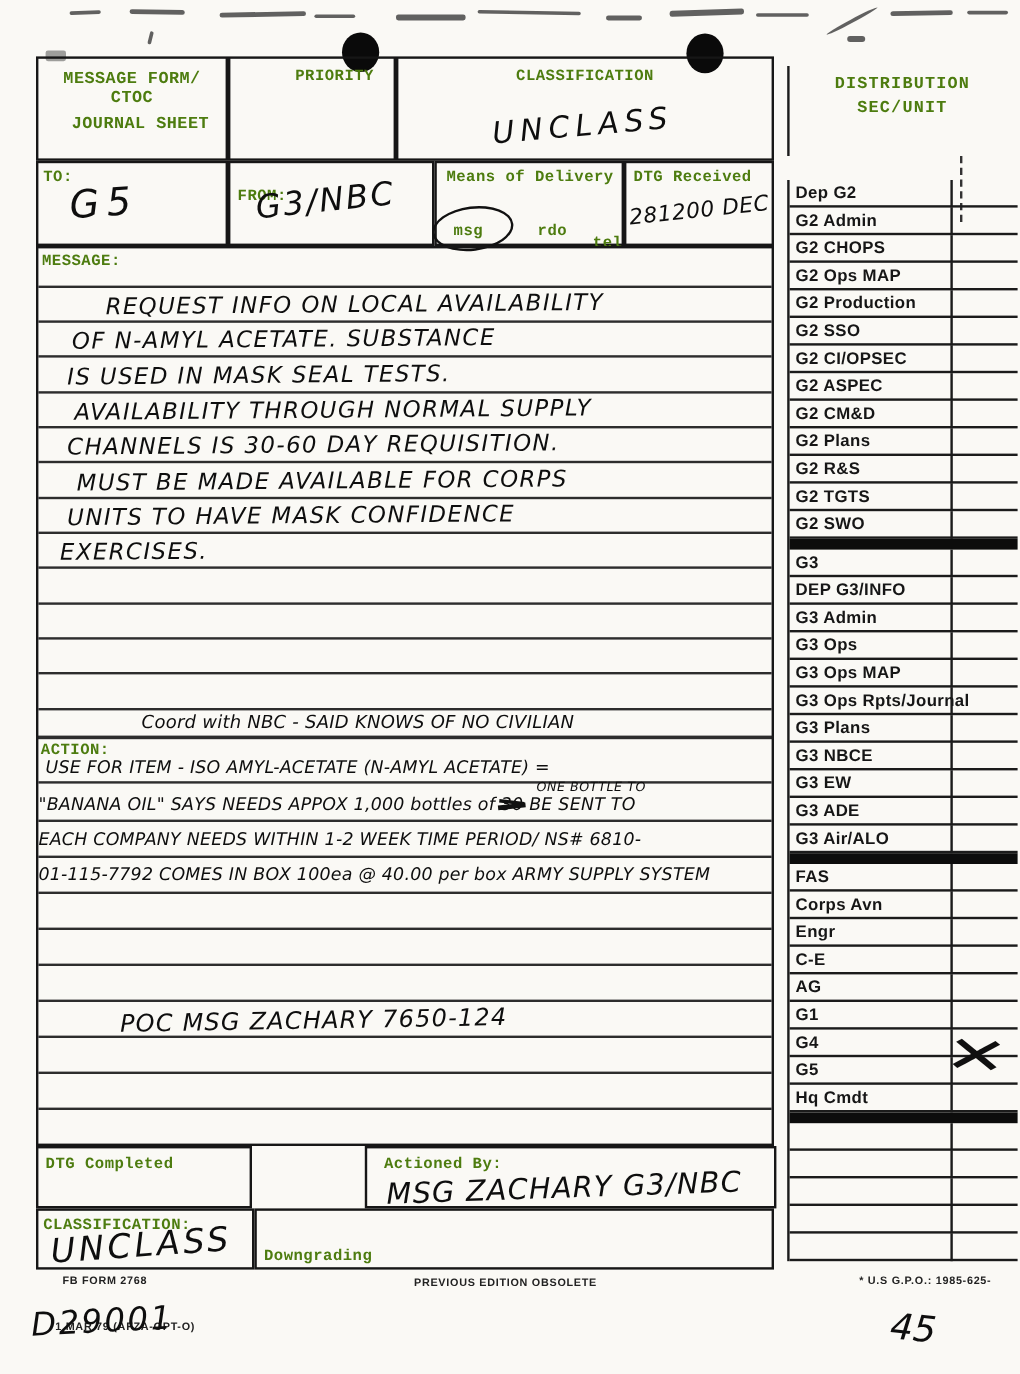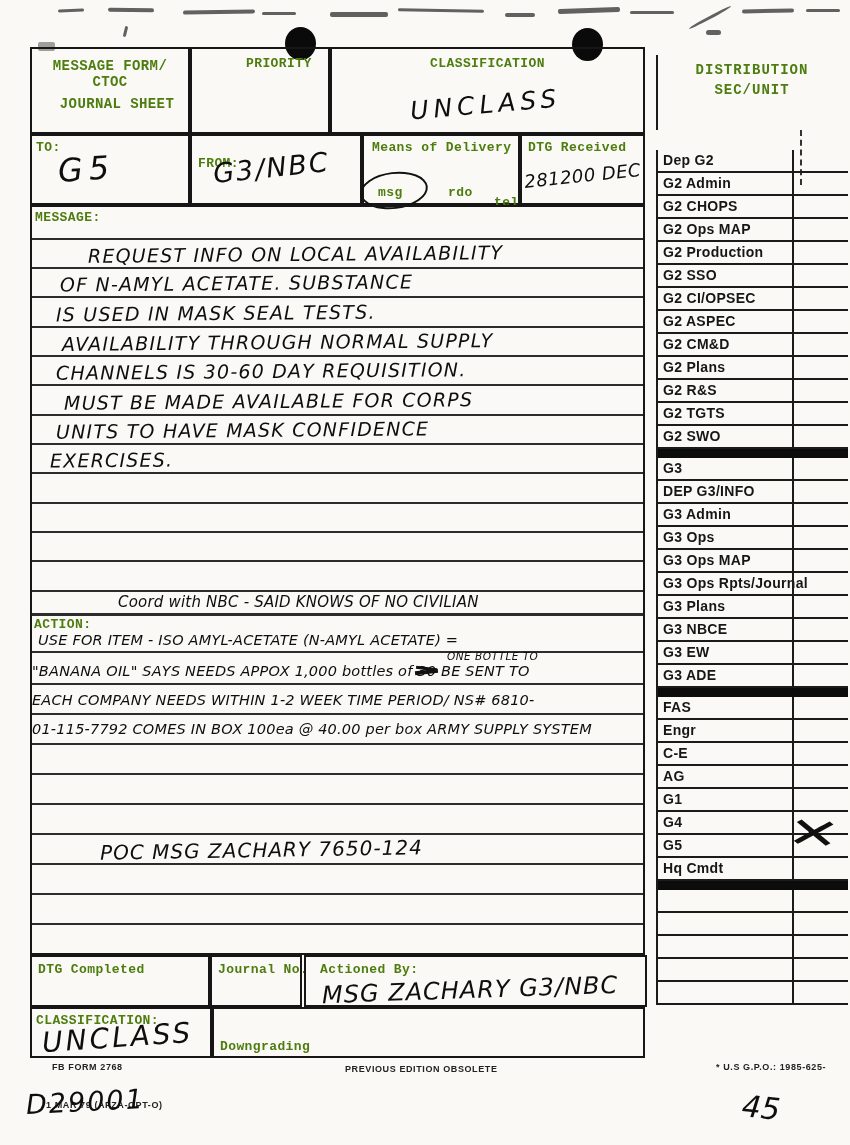--- a/index.html
+++ b/index.html
@@ -140,23 +140,20 @@
     <span class="struck">30</span>
     <span>BE SENT TO</span>
   </div>
   <div class="hw hw-act" style="left:32px;top:692px;">EACH COMPANY NEEDS WITHIN 1-2 WEEK TIME PERIOD/ NS# 6810-</div>
   <div class="hw hw-act" style="left:32px;top:721px;">01-115-7792  COMES IN BOX 100ea @ 40.00 per box  ARMY SUPPLY SYSTEM</div>
   <div class="hw" style="left:100px;top:838px;font-size:20px;letter-spacing:1px;transform:rotate(-1deg);">POC  MSG ZACHARY   7650-124</div>
 
   <div class="box" style="left:30px;top:955px;width:180px;height:52px;">
     <div class="lbl lbl-sm" style="position:absolute;left:6px;top:5px;">DTG Completed</div>
   </div>
-  <div class="box" style="left:210px;top:955px;width:92px;height:52px;">
-    <div class="lbl lbl-sm" style="position:absolute;left:6px;top:5px;white-space:nowrap;">Journal No.</div>
-  </div>
   <div class="box" style="left:304px;top:955px;width:343px;height:52px;">
     <div class="lbl lbl-sm" style="position:absolute;left:14px;top:5px;">Actioned By:</div>
   </div>
   <div class="hw" style="left:322px;top:976px;font-size:24px;letter-spacing:1px;transform:rotate(-2deg);">MSG ZACHARY G3/NBC</div>
 
   <div class="box" style="left:30px;top:1007px;width:182px;height:51px;">
     <div class="lbl lbl-sm" style="position:absolute;left:4px;top:4px;">CLASSIFICATION:</div>
   </div>
   <div class="hw" style="left:42px;top:1021px;font-size:28px;letter-spacing:3px;transform:rotate(-4deg);">UNCLASS</div>
   <div class="box" style="left:212px;top:1007px;width:433px;height:51px;">
@@ -263,26 +260,34 @@
         <div class="check-sep"></div>
       </div>
       <div class="dist-row">
         <span class="dlabel">G3 EW</span>
         <div class="check-sep"></div>
       </div>
       <div class="dist-row">
         <span class="dlabel">G3 ADE</span>
         <div class="check-sep"></div>
       </div>
+      <div class="dist-row">
+        <span class="dlabel">G3 Air/ALO</span>
+        <div class="check-sep"></div>
+      </div>
       <div class="dist-div"></div>
       <div class="dist-row">
         <span class="dlabel">FAS</span>
         <div class="check-sep"></div>
       </div>
       <div class="dist-row">
+        <span class="dlabel">Corps Avn</span>
+        <div class="check-sep"></div>
+      </div>
+      <div class="dist-row">
         <span class="dlabel">Engr</span>
         <div class="check-sep"></div>
       </div>
       <div class="dist-row">
         <span class="dlabel">C-E</span>
         <div class="check-sep"></div>
       </div>
       <div class="dist-row">
         <span class="dlabel">AG</span>
         <div class="check-sep"></div>

